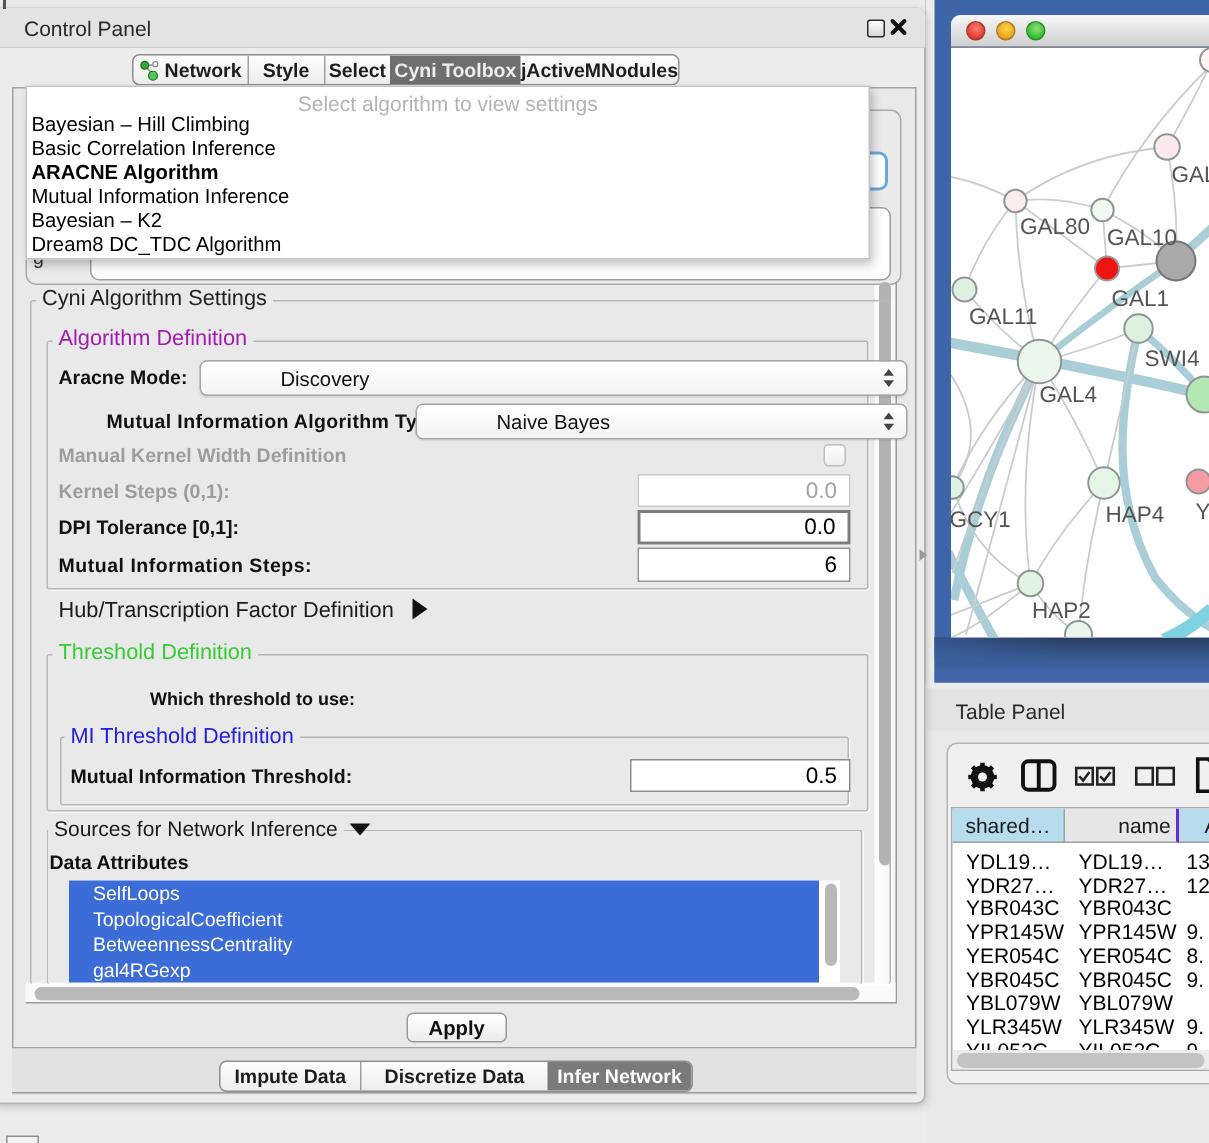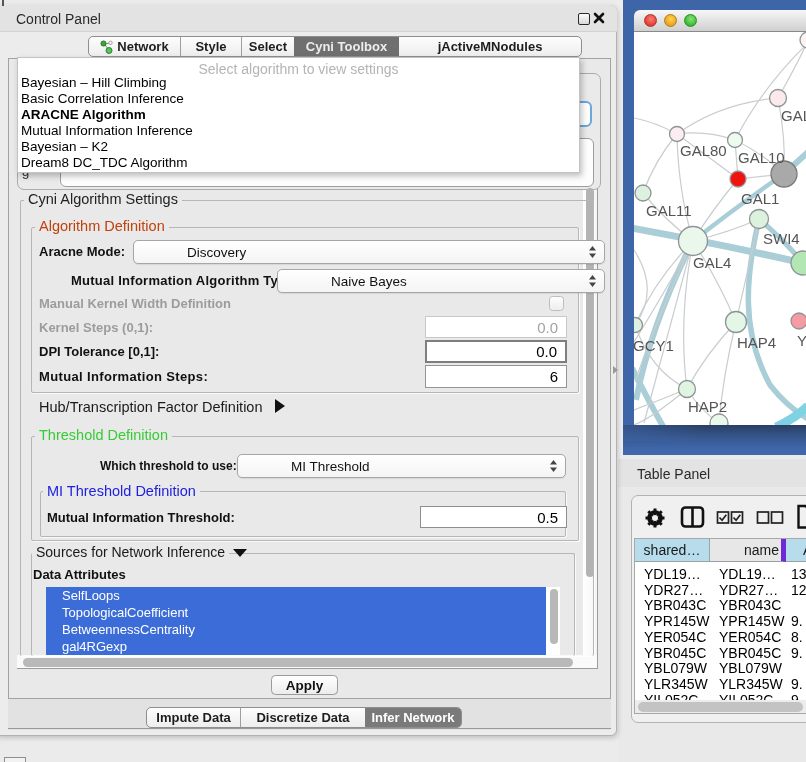--- a/index.html
+++ b/index.html
@@ -128,21 +128,21 @@
 <path d="M719.5,517.5 l2.6,2.8 4.2,-5.6"></path>
 <path d="M733.5,517.5 l2.6,2.8 4.2,-5.6"></path>
 <rect x="757.5" y="512" width="11" height="11"></rect>
 <rect x="771.5" y="512" width="11" height="11"></rect>
 </g>
 <path d="M798.5,506 h7 l5.5,5.5 v16 h-12.5 z" fill="none" stroke="#111" stroke-width="2.4"></path>
 </svg>
 
 <div class="ab" style="left:634px;top:538px;width:172px;height:174px;border-left:1px solid #a8a8a8;border-top:1px solid #a8a8a8;border-bottom:1px solid #a8a8a8;background:#fff;overflow:hidden;">
   <div class="ab" style="left:0;top:0;width:75px;height:23px;background:#b7dcec;border-right:1px solid #97a6ad;border-bottom:1px solid #9aa0a3;box-sizing:border-box;font-size:14px;color:#1a1a1a;display:flex;align-items:center;justify-content:center;">shared…</div>
-  <div class="ab" style="left:75px;top:0;width:76px;height:23px;background:#e7e7e7;border-right:5px solid #6d28d9;border-bottom:1px solid #9aa0a3;box-sizing:border-box;font-size:14px;color:#1a1a1a;display:flex;align-items:center;justify-content:center;padding-left:32px;">name</div>
+  <div class="ab" style="left:75px;top:0;width:76px;height:23px;background:#e7e7e7;border-right:2px solid #6d28d9;border-bottom:1px solid #9aa0a3;box-sizing:border-box;font-size:14px;color:#1a1a1a;display:flex;align-items:center;justify-content:center;padding-left:32px;">name</div>
   <div class="ab" style="left:151px;top:0;width:21px;height:23px;background:#b7dcec;border-bottom:1px solid #9aa0a3;box-sizing:border-box;font-size:14px;color:#1a1a1a;padding-left:17px;line-height:22px;">Av</div>
   <div class="row" style="left:9px;top:27px;">YDL19…</div>
       <div class="row" style="left:84px;top:27px;">YDL19…</div>
       <div class="row" style="left:156px;top:27px;">13</div>
   <div class="row" style="left:9px;top:43px;">YDR27…</div>
       <div class="row" style="left:84px;top:43px;">YDR27…</div>
       <div class="row" style="left:156px;top:43px;">12</div>
   <div class="row" style="left:9px;top:58px;">YBR043C</div>
       <div class="row" style="left:84px;top:58px;">YBR043C</div>
   <div class="row" style="left:9px;top:74px;">YPR145W</div>
@@ -174,21 +174,21 @@
       <g stroke="#111" stroke-width="2.6" stroke-linecap="round">
         <line x1="3" y1="3" x2="11" y2="11"></line>
         <line x1="11" y1="3" x2="3" y2="11"></line>
       </g>
     </svg>
 <div class="ab" style="left:2px;top:0px;width:2px;height:6px;background:#555;"></div>
 
 <div class="ab" style="left:8px;top:58px;width:603px;height:641px;background:#e9e9e9;border:1px solid #a2a2a2;box-sizing:border-box;"></div>
 <div class="ab" style="left:8px;top:699px;width:603px;height:31px;background:#e2e2e2;"></div>
 
-<div class="ab" style="left:88px;top:36px;width:494px;height:21px;border:1px solid #8e8e8e;border-radius:5px;background:linear-gradient(#fdfdfd,#ededed);box-sizing:border-box;overflow:hidden;display:flex;">
+<div class="ab" style="left:88px;top:36px;width:365px;height:21px;border:1px solid #8e8e8e;border-radius:5px;background:linear-gradient(#fdfdfd,#ededed);box-sizing:border-box;overflow:hidden;display:flex;">
   <div class="seg" style="width:92px;border-right:1px solid #9e9e9e;"><svg width="13" height="14" viewBox="0 0 13 14" style="margin-right:4px;">
           <g stroke="#8a8a8a" stroke-width="1">
             <line x1="4" y1="4" x2="9" y2="10"></line>
             <line x1="4" y1="4" x2="10" y2="3"></line>
           </g>
           <circle cx="3.5" cy="3.5" r="2.6" fill="#39a839" stroke="#1c701c" stroke-width="0.8"></circle>
           <circle cx="9" cy="10.5" r="3" fill="#58c258" stroke="#1c701c" stroke-width="0.8"></circle>
           <circle cx="10.5" cy="2.8" r="1.7" fill="#fff" stroke="#888" stroke-width="0.8"></circle>
         </svg>Network</div>
   <div class="seg" style="width:61px;border-right:1px solid #9e9e9e;">Style</div>
@@ -206,21 +206,21 @@
 <div class="ab" style="left:585.5px;top:188px;width:8px;height:389px;background:#b3b3b3;border-radius:4px;"></div>
 <div class="ab" style="left:597px;top:188px;width:1px;height:481px;background:#9c9c9c;"></div>
 <div class="ab" style="left:17px;top:655px;width:580px;height:13px;background:#fafafa;"></div>
 <div class="ab" style="left:23px;top:657.5px;width:550px;height:9px;background:#b9b9b9;border-radius:4.5px;"></div>
 <div class="ab" style="left:17px;top:668px;width:581px;height:1px;background:#9c9c9c;"></div>
 
 <div class="grp" style="left:20px;top:200px;width:572px;height:455px;border-bottom:none;"></div>
 <div class="glbl" style="left:24px;top:192px;color:#222;">Cyni Algorithm Settings</div>
 
 <div class="grp" style="left:31px;top:227px;width:546px;height:164px;"></div>
-<div class="glbl" style="left:35px;top:219px;color:#c2410c;">Algorithm Definition</div>
+<div class="glbl" style="left:35px;top:219px;color:#a21caf;">Algorithm Definition</div>
 <div class="b" style="left:39px;top:244px;">Aracne Mode:</div>
 <div class="combo" style="left:133px;top:240px;width:433px;height:22px;">
       <span class="t">Discovery</span>
       <svg width="9" height="12" viewBox="0 0 9 12">
         <path d="M4.5,0 L8,4.5 H1 Z" fill="#444"></path>
         <path d="M4.5,12 L8,7.5 H1 Z" fill="#444"></path>
       </svg>
     </div>
 <div class="b" style="left:39px;top:273px;letter-spacing:0.25px;margin-left:32px;">Mutual Information Algorithm Type:</div>
 <div class="combo" style="left:277px;top:269px;width:289px;height:22px;">
@@ -238,27 +238,20 @@
 <div class="field" style="left:425px;top:340px;width:142px;height:23px;border:2px solid #7e7e7e;line-height:19px;">0.0</div>
 <div class="b" style="left:39px;top:369px;letter-spacing:0.35px;">Mutual Information Steps:</div>
 <div class="field" style="left:425px;top:365px;width:142px;height:23px;border:1.5px solid #949494;">6</div>
 
 <div class="ab" style="left:39px;top:399px;font-size:14.5px;color:#1a1a1a;">Hub/Transcription Factor Definition</div>
 <div class="ab" style="left:275px;top:399px;width:0;height:0;border-left:10px solid #111;border-top:7px solid transparent;border-bottom:7px solid transparent;"></div>
 
 <div class="grp" style="left:31px;top:436px;width:546px;height:103px;"></div>
 <div class="glbl" style="left:35px;top:428px;color:#35cc35;">Threshold Definition</div>
 <div class="b" style="left:100px;top:459px;font-size:12px;">Which threshold to use:</div>
-<div class="combo" style="left:237px;top:454px;width:290px;height:22px;">
-      <span class="t">MI Threshold</span>
-      <svg width="9" height="12" viewBox="0 0 9 12">
-        <path d="M4.5,0 L8,4.5 H1 Z" fill="#444"></path>
-        <path d="M4.5,12 L8,7.5 H1 Z" fill="#444"></path>
-      </svg>
-    </div>
 <div class="grp" style="left:40px;top:491px;width:524px;height:44px;"></div>
 <div class="glbl" style="left:43px;top:484px;color:#2020e0;">MI Threshold Definition</div>
 <div class="b" style="left:47px;top:510px;">Mutual Information Threshold:</div>
 <div class="field" style="left:420px;top:506px;width:147px;height:22px;border:1.5px solid #8e8e8e;">0.5</div>
 
 <div class="grp" style="left:31px;top:553px;width:542px;height:102px;border-bottom:none;"></div>
 <div class="glbl" style="left:32px;top:545px;color:#1a1a1a;font-size:14px;">Sources for Network Inference</div>
 <div class="ab" style="left:233px;top:549px;width:0;height:0;border-top:8px solid #111;border-left:7px solid transparent;border-right:7px solid transparent;"></div>
 <div class="b" style="left:33px;top:567px;">Data Attributes</div>
 <div class="ab" style="left:46px;top:587px;width:514px;height:68px;background:#fff;"></div>

